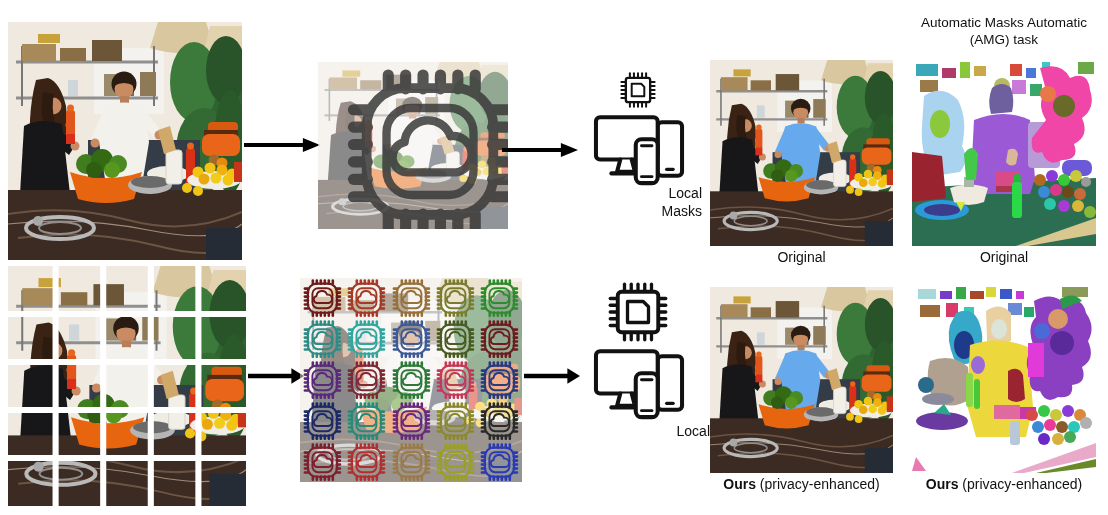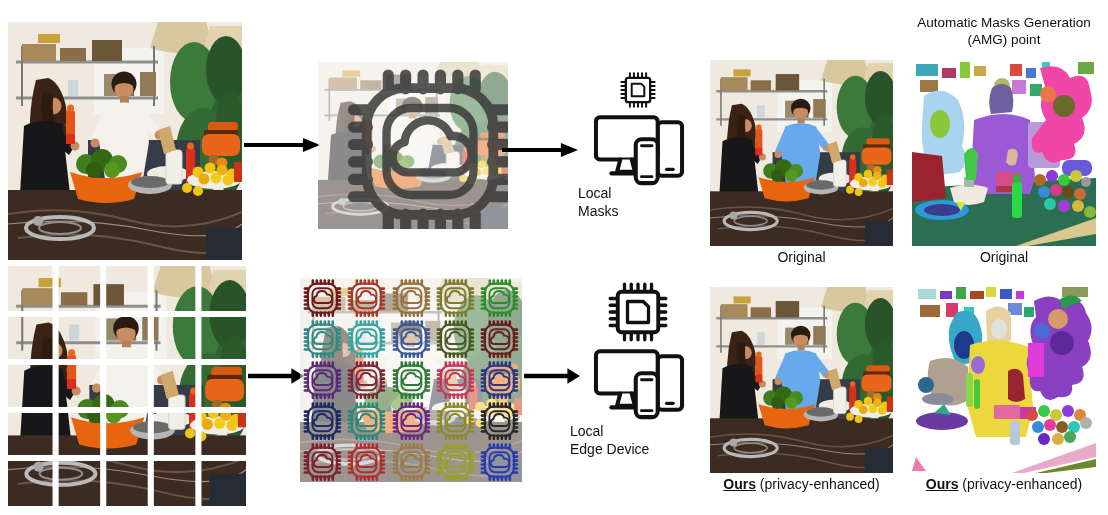--- a/index.html
+++ b/index.html
@@ -3,32 +3,32 @@
 <meta charset="utf-8">
 <style>
   html,body{margin:0;padding:0;background:#ffffff;}
   .fig{position:relative;width:1108px;height:515px;background:#fff;
        font-family:"Liberation Sans",sans-serif;color:#111;overflow:hidden;}
   .abs{position:absolute;}
   .panel{position:absolute;overflow:hidden;}
   .panel svg{display:block;width:100%;height:100%;}
   .hdr{position:absolute;text-align:center;font-size:13.5px;line-height:1.28;color:#111;}
   .caption{position:absolute;text-align:center;font-size:14px;color:#111;}
-  .devlabel{position:absolute;text-align:left;font-size:14px;line-height:1.3;color:#111;}
+  .devlabel{position:absolute;text-align:right;font-size:14px;line-height:1.3;color:#111;}
   .devlabel span{display:block;}
   .arrow{position:absolute;}
   .chip-overlay-icon{position:absolute;left:17px;top:6px;width:156px;height:154px;color:#3a3a3a;opacity:.85;}
   .faded{opacity:.5;}
   .cloud-grid-bg{position:absolute;left:0;top:0;width:100%;height:100%;opacity:.5;}
   .cloud-grid-cells{position:absolute;left:0;top:0;width:100%;height:100%;
        display:grid;grid-template-columns:repeat(5,1fr);grid-template-rows:repeat(5,1fr);}
   .cloud-cell{display:flex;align-items:center;justify-content:center;}
   .cloud-cell svg{width:92%;height:94%;}
   .gridlines line{stroke:#fff;stroke-width:6;}
-  b{font-weight:bold;text-decoration:underline;}
+  b{font-weight:bold;}
 </style>
 </head>
 <body>
 
 <div class="fig">
 
   <svg width="0" height="0" style="position:absolute">
     <defs>
 
       <symbol id="kitchen" viewBox="0 0 234 238" preserveAspectRatio="none">
@@ -369,21 +369,21 @@
   </div>
 
 
   <div class="panel" style="left:710px;top:60px;width:183px;height:186px">
     <svg viewBox="0 0 234 238" preserveAspectRatio="none" style="--shirt:#66a9ec">
         <use href="#kitchen"></use>
       </svg>
   </div>
   <div class="caption" style="left:710px;top:249px;width:183px">Original</div>
 
-  <div class="hdr" style="left:908px;top:14px;width:192px">Automatic Masks Generation (AMG) point</div>
+  <div class="hdr" style="left:908px;top:14px;width:192px">Automatic Masks Automatic (AMG) task</div>
 
   <div class="panel" style="left:912px;top:60px;width:184px;height:186px">
     <svg viewBox="0 0 184 186" preserveAspectRatio="none">
         <use href="#maskAMG"></use>
       </svg>
   </div>
   <div class="caption" style="left:912px;top:249px;width:184px">Original</div>
 
   <div class="panel" style="left:8px;top:266px;width:238px;height:240px">
     <svg viewBox="0 0 234 238" preserveAspectRatio="none" style="position:absolute;inset:0;width:100%;height:100%">
@@ -548,21 +548,20 @@
 
   <div class="abs" style="left:578px;top:282px;width:124px;height:180px">
     <svg style="position:absolute;left:30px;top:0;width:60px;height:60px" viewBox="0 0 40 40">
         <use href="#chip"></use>
       </svg>
     <svg style="position:absolute;left:4px;top:62px;width:114px;height:78px" viewBox="0 0 112 96">
         <use href="#devices"></use>
       </svg>
     <div class="devlabel" style="left:-8px;top:140px;width:140px;position:absolute">
       <span>Local</span>
-      <span>Edge Device</span>
     </div>
   </div>
 
   <div class="panel" style="left:710px;top:287px;width:183px;height:186px">
     <svg viewBox="0 0 234 238" preserveAspectRatio="none" style="--shirt:#66a9ec">
         <use href="#kitchen"></use>
       </svg>
   </div>
   <div class="caption" style="left:706px;top:476px;width:191px">
     <b>Ours</b><span> (privacy-enhanced)</span>

